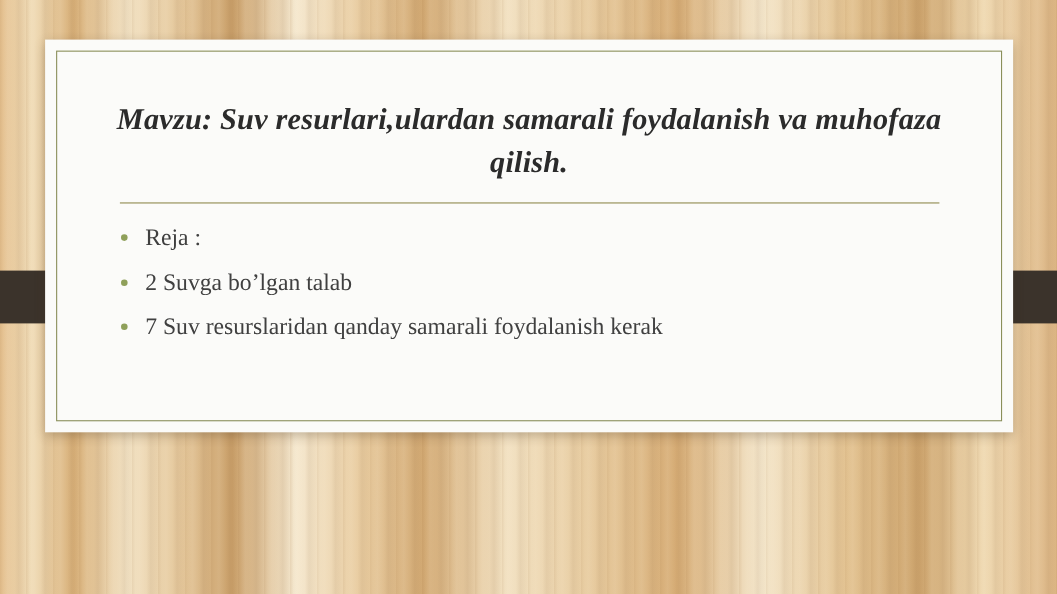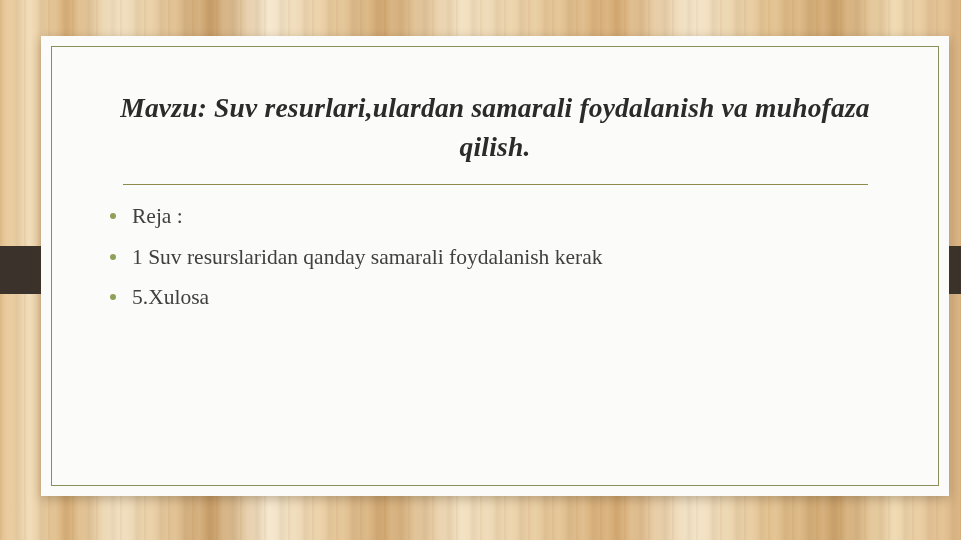--- a/index.html
+++ b/index.html
@@ -66,24 +66,23 @@
     background: #3b332b;
   }
   .bar-left { left: 0; }
   .bar-right { right: 0; }
 
   .card {
     position: absolute;
     left: 41px;
     top: 36px;
     width: 880px;
-    height: 460px;
+    height: 357px;
     background: #fbfbf9;
     box-shadow: 0 3px 10px rgba(70,50,25,0.30);
-    padding-left: 28px;
   }
   .card-inner-border {
     position: absolute;
     left: 10px;
     top: 10px;
     right: 10px;
     bottom: 10px;
     border: 1px solid #8a8f5a;
     pointer-events: none;
   }
@@ -156,22 +155,22 @@
     <div class="content">
       <h1 class="title">Mavzu:  Suv resurlari,ulardan  samarali foydalanish va muhofaza qilish.</h1>
       <div class="divider"></div>
       <ul class="bullets">
         <li>
           <span class="dot"></span>
           <span>Reja :</span>
         </li>
         <li>
           <span class="dot"></span>
-          <span>1 Suv resurslaridan qanday samarali foydalanish kerak</span>
+          <span>2 Suvga bo’lgan talab</span>
         </li>
         <li>
           <span class="dot"></span>
-          <span>5.Xulosa</span>
+          <span>7 Suv resurslaridan qanday samarali foydalanish kerak</span>
         </li>
       </ul>
     </div>
   </div>
 </div>
 
 </body></html>

